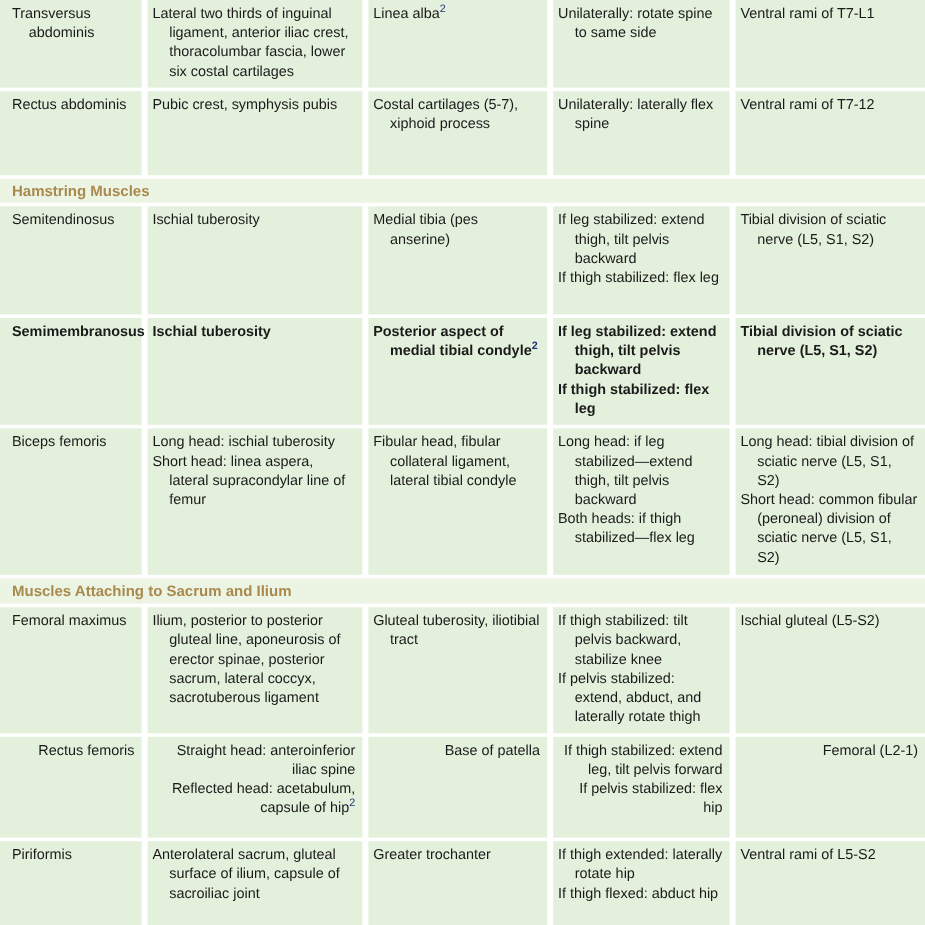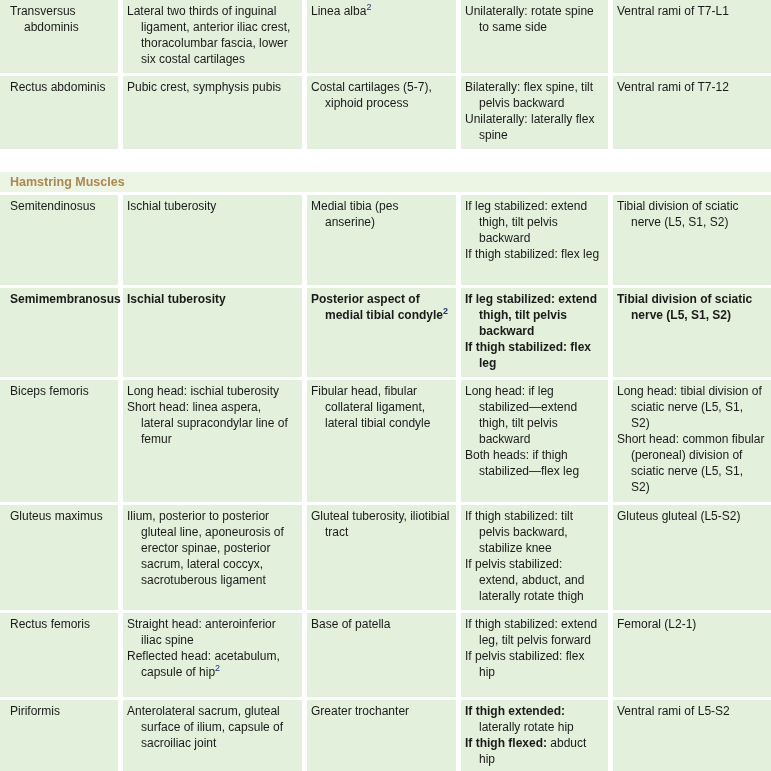--- a/index.html
+++ b/index.html
@@ -24,21 +24,21 @@
     column-gap:5px;
   }
   .cell{
     background:var(--cell-bg);
     font-size:12px;line-height:16px;
     padding:3px 6px 6px 4px;
     box-sizing:border-box;
   }
   .cell.col0{padding-left:10px;}
   .para{margin:0;padding-left:14px;text-indent:-14px;}
-  .para b{font-weight:bold;}
+  .para b{font-weight:normal;}
   sup{
     color:var(--sup-color);
     font-size:9px;line-height:0;vertical-align:super;
   }
   .section-row{
     background:var(--section-bg);
     color:var(--section-text);
     font-weight:bold;font-size:12.5px;
     display:flex;align-items:center;
     padding-left:10px;box-sizing:border-box;
@@ -70,28 +70,27 @@
         <div class="cell col0">
           <p class="para">Rectus abdominis</p>
         </div>
         <div class="cell col1">
           <p class="para">Pubic crest, symphysis pubis</p>
         </div>
         <div class="cell col2">
           <p class="para">Costal cartilages (5-7), xiphoid process</p>
         </div>
         <div class="cell col3">
-          <p class="para">Bilaterally: flex spine, tilt pelvis backward</p>
           <p class="para">Unilaterally: laterally flex spine</p>
         </div>
         <div class="cell col4">
           <p class="para">Ventral rami of T7-12</p>
         </div>
       </div>
-      <div class="section-row" style="min-height: 20px; margin-top: 20px;">
+      <div class="section-row" style="min-height: 20px;">
         <span>Hamstring Muscles</span>
       </div>
       <div class="muscle-row" style="min-height: 90px;">
         <div class="cell col0">
           <p class="para">Semitendinosus</p>
         </div>
         <div class="cell col1">
           <p class="para">Ischial tuberosity</p>
         </div>
         <div class="cell col2">
@@ -136,39 +135,42 @@
         </div>
         <div class="cell col3">
           <p class="para">Long head: if leg stabilized—extend thigh, tilt pelvis backward</p>
           <p class="para">Both heads: if thigh stabilized—flex leg</p>
         </div>
         <div class="cell col4">
           <p class="para">Long head: tibial division of sciatic nerve (L5, S1, S2)</p>
           <p class="para">Short head: common fibular (peroneal) division of sciatic nerve (L5, S1, S2)</p>
         </div>
       </div>
+      <div class="section-row" style="min-height: 21px;">
+        <span>Muscles Attaching to Sacrum and Ilium</span>
+      </div>
       <div class="muscle-row" style="min-height: 100px;">
         <div class="cell col0">
-          <p class="para">Gluteus maximus</p>
+          <p class="para">Femoral maximus</p>
         </div>
         <div class="cell col1">
           <p class="para">Ilium, posterior to posterior gluteal line, aponeurosis of erector spinae, posterior sacrum, lateral coccyx, sacrotuberous ligament</p>
         </div>
         <div class="cell col2">
           <p class="para">Gluteal tuberosity, iliotibial tract</p>
         </div>
         <div class="cell col3">
           <p class="para">If thigh stabilized: tilt pelvis backward, stabilize knee</p>
           <p class="para">If pelvis stabilized: extend, abduct, and laterally rotate thigh</p>
         </div>
         <div class="cell col4">
-          <p class="para">Gluteus gluteal (L5-S2)</p>
-        </div>
-      </div>
-      <div class="muscle-row" style="min-height: 84px;">
+          <p class="para">Ischial gluteal (L5-S2)</p>
+        </div>
+      </div>
+      <div class="muscle-row" style="min-height: 84px; text-align: right;">
         <div class="cell col0">
           <p class="para">Rectus femoris</p>
         </div>
         <div class="cell col1">
           <p class="para">Straight head: anteroinferior iliac spine</p>
           <p class="para">Reflected head: acetabulum, capsule of hip<sup>2</sup></p>
         </div>
         <div class="cell col2">
           <p class="para">Base of patella</p>
         </div>

